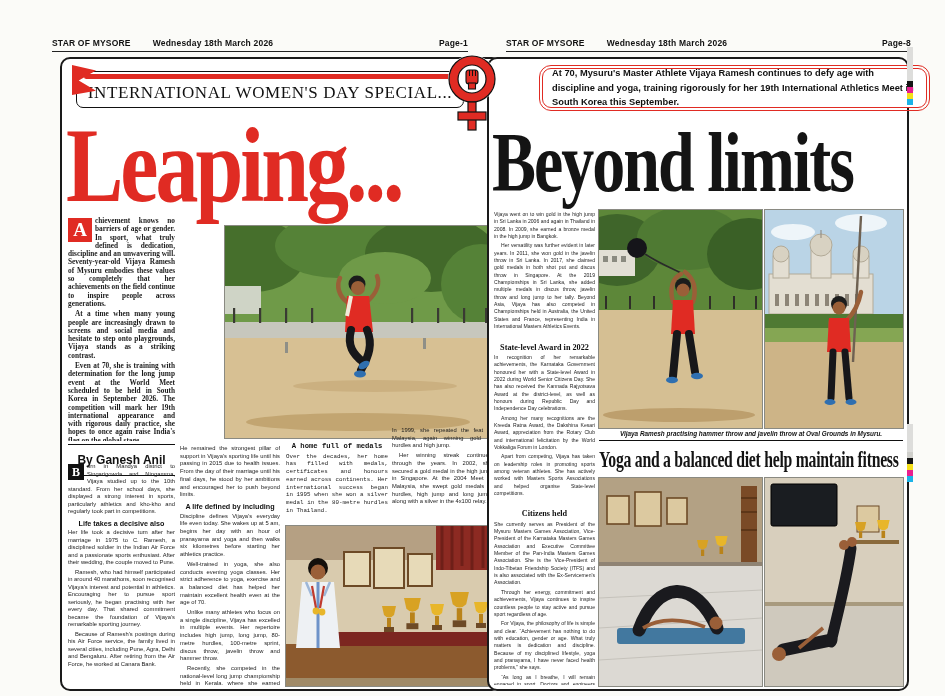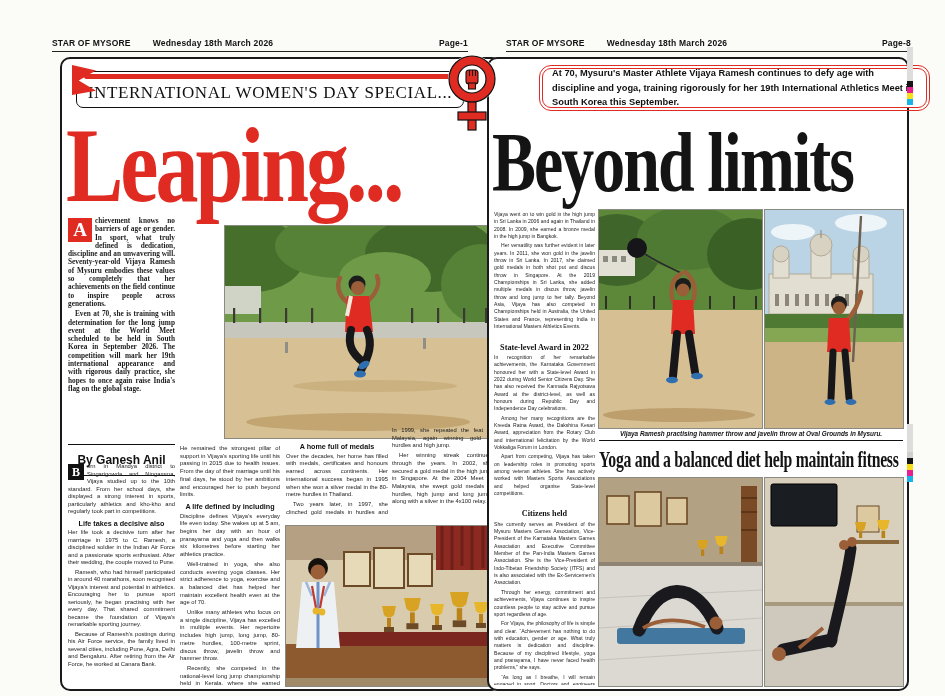--- a/index.html
+++ b/index.html
@@ -95,20 +95,21 @@
     <div class="banner">
       <span class="ribbon"></span>
       <span class="banner-title">INTERNATIONAL WOMEN'S DAY SPECIAL...</span>
     </div>
 
     <div class="hl1">Leaping...</div>
 
     <div class="col lead-col" style="left:6px;top:158px;width:107px;height:224px;">
         <span class="dropcap dc-red">A</span>
         <p class="noindent">chievement knows no barriers of age or gender. In sport, what truly defined is dedication, discipline and an unwavering will. Seventy-year-old Vijaya Ramesh of Mysuru embodies these values so completely that her achievements on the field continue to inspire people across generations.</p>
+        <p>At a time when many young people are increasingly drawn to screens and social media and hesitate to step onto playgrounds, Vijaya stands as a striking contrast.</p>
         <p>Even at 70, she is training with determination for the long jump event at the World Meet scheduled to be held in South Korea in September 2026. The competition will mark her 19th international appearance and with rigorous daily practice, she hopes to once again raise India's flag on the global stage.</p>
       </div>
 
     <div class="photo" style="left:163px;top:167px;width:267px;height:212px;">
       <svg viewBox="0 0 267 212">
         <rect width="267" height="212" fill="#d7c093"></rect>
         <rect width="267" height="96" fill="#6f9a48"></rect>
         <ellipse cx="28" cy="30" rx="52" ry="36" fill="#466f2c"></ellipse>
         <ellipse cx="112" cy="20" rx="62" ry="32" fill="#558237"></ellipse>
         <ellipse cx="206" cy="28" rx="66" ry="38" fill="#42692a"></ellipse>
@@ -161,21 +162,21 @@
 
     <div class="col small-col" style="left:118px;top:386px;width:100px;height:240px;">
         <p class="noindent">He remained the strongest pillar of support in Vijaya's sporting life until his passing in 2015 due to health issues. From the day of their marriage until his final days, he stood by her ambitions and encouraged her to push beyond limits.</p>
         <h4>A life defined by including</h4>
         <p class="noindent">Discipline defines Vijaya's everyday life even today. She wakes up at 5 am, begins her day with an hour of pranayama and yoga and then walks six kilometres before starting her athletics practice.</p>
         <p>Well-trained in yoga, she also conducts evening yoga classes. Her strict adherence to yoga, exercise and a balanced diet has helped her maintain excellent health even at the age of 70.</p>
         <p>Unlike many athletes who focus on a single discipline, Vijaya has excelled in multiple events. Her repertoire includes high jump, long jump, 80-metre hurdles, 100-metre sprint, discus throw, javelin throw and hammer throw.</p>
         <p>Recently, she competed in the national-level long jump championship held in Kerala, where she earned selection to represent India at the upcoming World Meet in South Korea this September.</p>
       </div>
 
-    <div class="col small-col" style="left:224px;top:380px;width:102px;height:76px;">
+    <div class="col small-col" style="left:224px;top:380px;width:102px;height:76px;font-family:Liberation Mono, monospace;">
         <h4>A home full of medals</h4>
         <p class="noindent">Over the decades, her home has filled with medals, certificates and honours earned across continents. Her international success began in 1995 when she won a silver medal in the 80-metre hurdles in Thailand.</p>
         <p>Two years later, in 1997, she clinched gold medals in hurdles and high jump at the Asian Championship in China.</p>
       </div>
 
     <div class="col small-col" style="left:330px;top:368px;width:100px;height:98px;">
         <p class="noindent">In 1999, she repeated the feat in Malaysia, again winning gold in hurdles and high jump.</p>
         <p>Her winning streak continued through the years. In 2002, she secured a gold medal in the high jump in Singapore. At the 2004 Meet in Malaysia, she swept gold medals in hurdles, high jump and long jump, along with a silver in the 4x100 relay.</p>
       </div>
 

